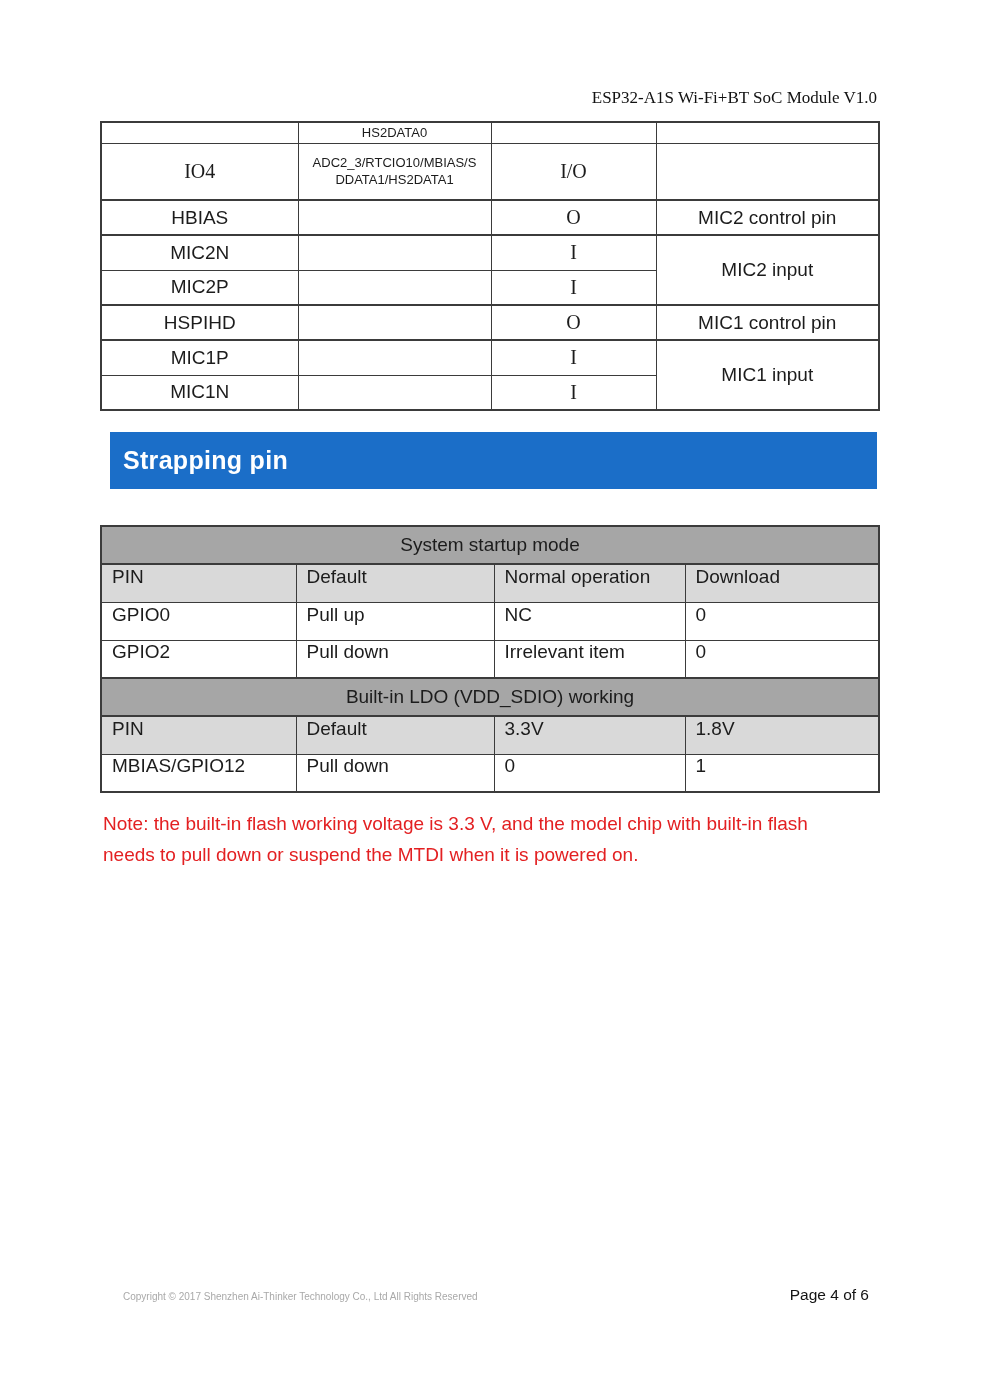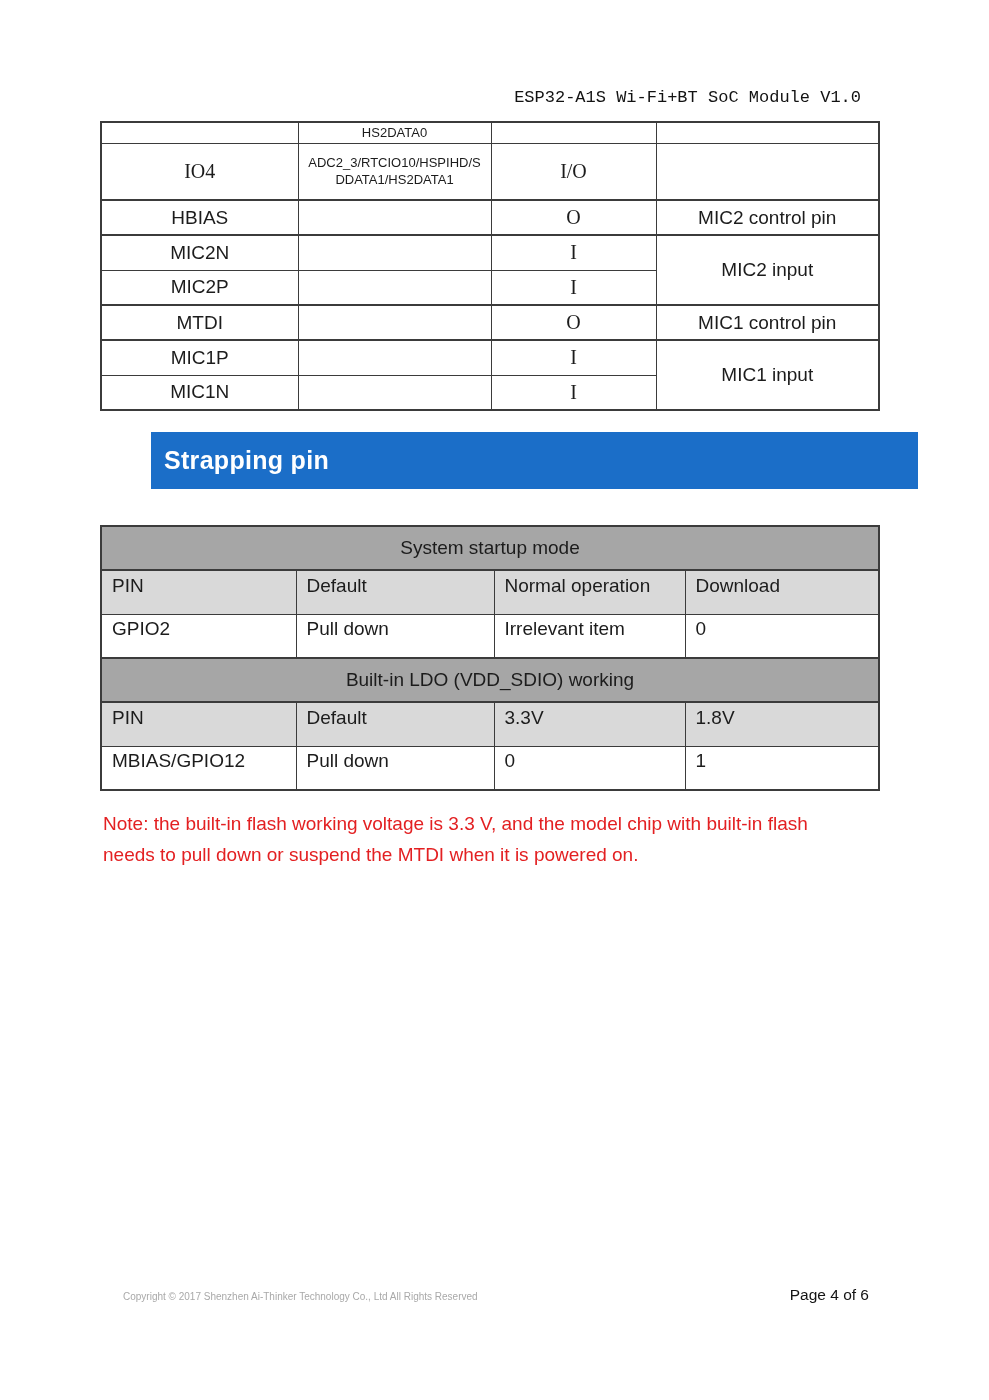--- a/index.html
+++ b/index.html
@@ -7,22 +7,22 @@
     position:relative;
     width:989px;height:1400px;
     margin:0 auto;
     background:#ffffff;
     font-family:"Liberation Sans",sans-serif;
     color:#1c1c1c;
     overflow:hidden;
   }
   
   .doc-header{
-    position:absolute;top:88px;right:128px;
-    font-family:Liberation Mono, monospace;
+    position:absolute;top:88px;right:112px;
+    font-family:Liberation Serif, serif;
     font-size:17px;color:#121212;
   }
   
   .pin-table{
     position:absolute;top:121px;left:100px;
     border-collapse:collapse;table-layout:fixed;
     border:2px solid #3b3b3b;
   }
   .pin-table td{
     border:1px solid #3b3b3b;
@@ -52,21 +52,21 @@
     position:absolute;top:525px;left:100px;
     border-collapse:collapse;table-layout:fixed;
     border:2px solid #3b3b3b;
   }
   .strap-table td{
     border:1px solid #3b3b3b;
     font-size:19px;vertical-align:middle;
     text-align:left;padding:0 0 13px 10px;
     overflow:hidden;
   }
-  .strap-table tr{height:44px;}
+  .strap-table tr{height:38px;}
   .strap-table td.sec-title{
     text-align:center;padding:0;
     border-bottom-width:2px;border-top-width:2px;
   }
   
   .note{
     position:absolute;top:808px;left:103px;
     width:748px;
     font-size:19px;line-height:31px;
   }
@@ -97,21 +97,21 @@
     <tbody>
         <tr class="r-partial">
       <td></td>
       <td class="fn">HS2DATA0</td>
       <td></td>
       <td></td>
     </tr>
     <tr class="r-io4">
       <td class="serif">IO4</td>
       <td class="fn">
-        <div>ADC2_3/RTCIO10/HSPIHD/S</div>
+        <div>ADC2_3/RTCIO10/MBIAS/S</div>
         <div>DDATA1/HS2DATA1</div>
       </td>
       <td class="serif">I/O</td>
       <td></td>
     </tr>
     <tr class="group-sep">
       <td>HBIAS</td>
       <td></td>
       <td class="serif">O</td>
       <td>MIC2 control pin</td>
@@ -121,40 +121,40 @@
       <td></td>
       <td class="serif">I</td>
       <td rowspan="2">MIC2 input</td>
     </tr>
     <tr>
       <td>MIC2P</td>
       <td></td>
       <td class="serif">I</td>
     </tr>
     <tr class="group-sep">
-      <td>MTDI</td>
+      <td>HSPIHD</td>
       <td></td>
       <td class="serif">O</td>
       <td>MIC1 control pin</td>
     </tr>
     <tr class="group-sep">
       <td>MIC1P</td>
       <td></td>
       <td class="serif">I</td>
       <td rowspan="2">MIC1 input</td>
     </tr>
     <tr>
       <td>MIC1N</td>
       <td></td>
       <td class="serif">I</td>
     </tr>
   </tbody>
     </table>
 
-  <div class="section-banner" style="background:#1b6ec8;margin-left:41px;">
+  <div class="section-banner" style="background:#1b6ec8;">
     <span class="banner-title">Strapping pin</span>
   </div>
 
   <table class="strap-table">
     <colgroup>
       <col style="width:195px">
         <col style="width:198px">
         <col style="width:191px">
         <col style="width:194px">
     </colgroup>
@@ -162,20 +162,26 @@
         <tr>
       <td colspan="4" class="sec-title" style="background:#a6a6a6;">System startup mode</td>
     </tr>
     <tr style="background:#d9d9d9;">
       <td>PIN</td>
       <td>Default</td>
       <td>Normal operation</td>
       <td>Download</td>
     </tr>
     <tr>
+      <td>GPIO0</td>
+      <td>Pull up</td>
+      <td>NC</td>
+      <td>0</td>
+    </tr>
+    <tr>
       <td>GPIO2</td>
       <td>Pull down</td>
       <td>Irrelevant item</td>
       <td>0</td>
     </tr>
     <tr>
       <td colspan="4" class="sec-title" style="background:#a6a6a6;">Built-in LDO (VDD_SDIO) working</td>
     </tr>
     <tr style="background:#d9d9d9;">
       <td>PIN</td>

